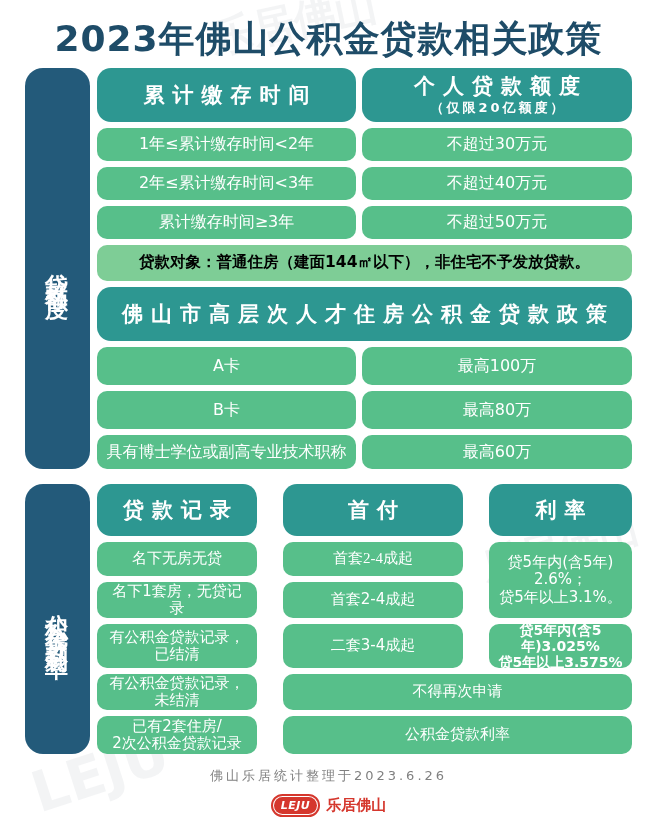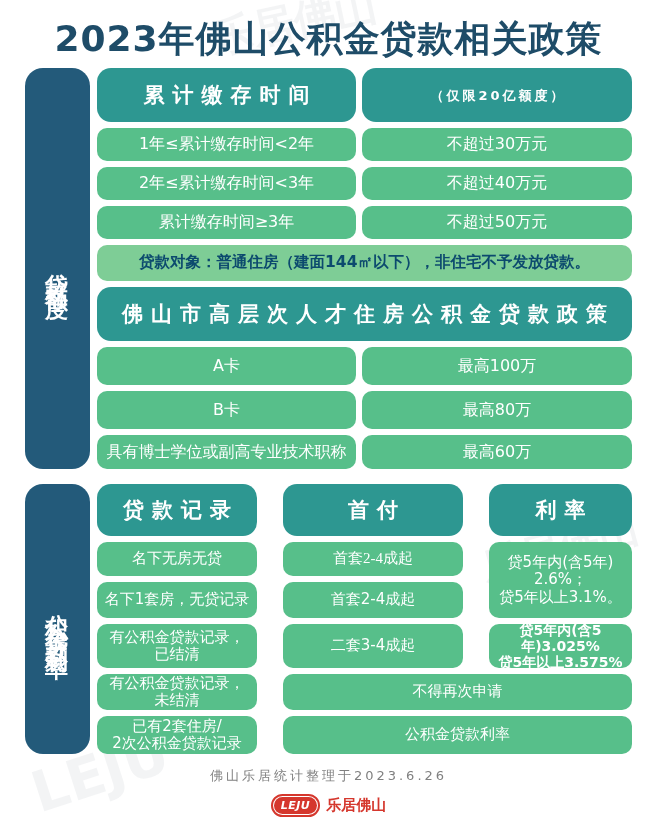--- a/index.html
+++ b/index.html
@@ -37,29 +37,29 @@
     gap:6px;
   }
   .tbl2 {
     grid-template-columns:160px 180px 1fr;
     grid-template-rows:52px 34px 36px 44px 36px 38px;
     gap:6px 26px;
   }
   .cell {
     background:#57BF8A; border-radius:10px; color:#ffffff;
     display:flex; flex-direction:column; align-items:center; justify-content:center;
-    text-align:center; font-size:16px; line-height:1.15; padding:1px 0; box-sizing:border-box;
+    text-align:center; font-size:16px; line-height:1.15; padding:1px 9px; box-sizing:border-box;
   }
   .hdr {
     background:#2D9791; border-radius:14px; font-weight:bold;
     font-size:21px; letter-spacing:8px; text-indent:8px;
   }
   .hdr .sub { font-size:13px; font-weight:bold; letter-spacing:3px; text-indent:3px; margin-top:2px;text-align:center; }
   .span2 { grid-column:1 / -1; }
-  .note { background:#7ECD96; color:#0c4a6e; font-size:15.5px; font-weight:bold; }
+  .note { background:#7ECD96; color:#000000; font-size:15.5px; font-weight:bold; }
   .small { font-size:15px; }
   .tiny { font-size:14px;font-weight:bold; }
   
   .c1{grid-column:1;} .c2{grid-column:2;} .c3{grid-column:3;} .c23{grid-column:2 / -1;}
   .r1{grid-row:1;} .r2{grid-row:2;font-family:Liberation Serif, serif;} .r3{grid-row:3;} .r4{grid-row:4;} .r5{grid-row:5;} .r6{grid-row:6;}
   .r23{grid-row:2 / span 2;}
   
   .footer-note {
     margin-top:13px; text-align:center; color:#808080;
     font-size:13px; letter-spacing:3px; position:relative; z-index:2;
@@ -90,20 +90,21 @@
 
   <div class="title">2023年佛山公积金贷款相关政策</div>
 
   <div class="sec sec1">
     <div class="sidebar">
       <span>贷款额度</span>
     </div>
     <div class="tbl tbl1">
       <div class="cell hdr">累计缴存时间</div>
       <div class="cell hdr">
+        <span>个人贷款额度</span>
         <span class="sub">（仅限20亿额度）</span>
       </div>
 
       <div class="cell">1年≤累计缴存时间&lt;2年</div>
       <div class="cell">不超过30万元</div>
       <div class="cell">2年≤累计缴存时间&lt;3年</div>
       <div class="cell">不超过40万元</div>
       <div class="cell">累计缴存时间≥3年</div>
       <div class="cell">不超过50万元</div>
 

